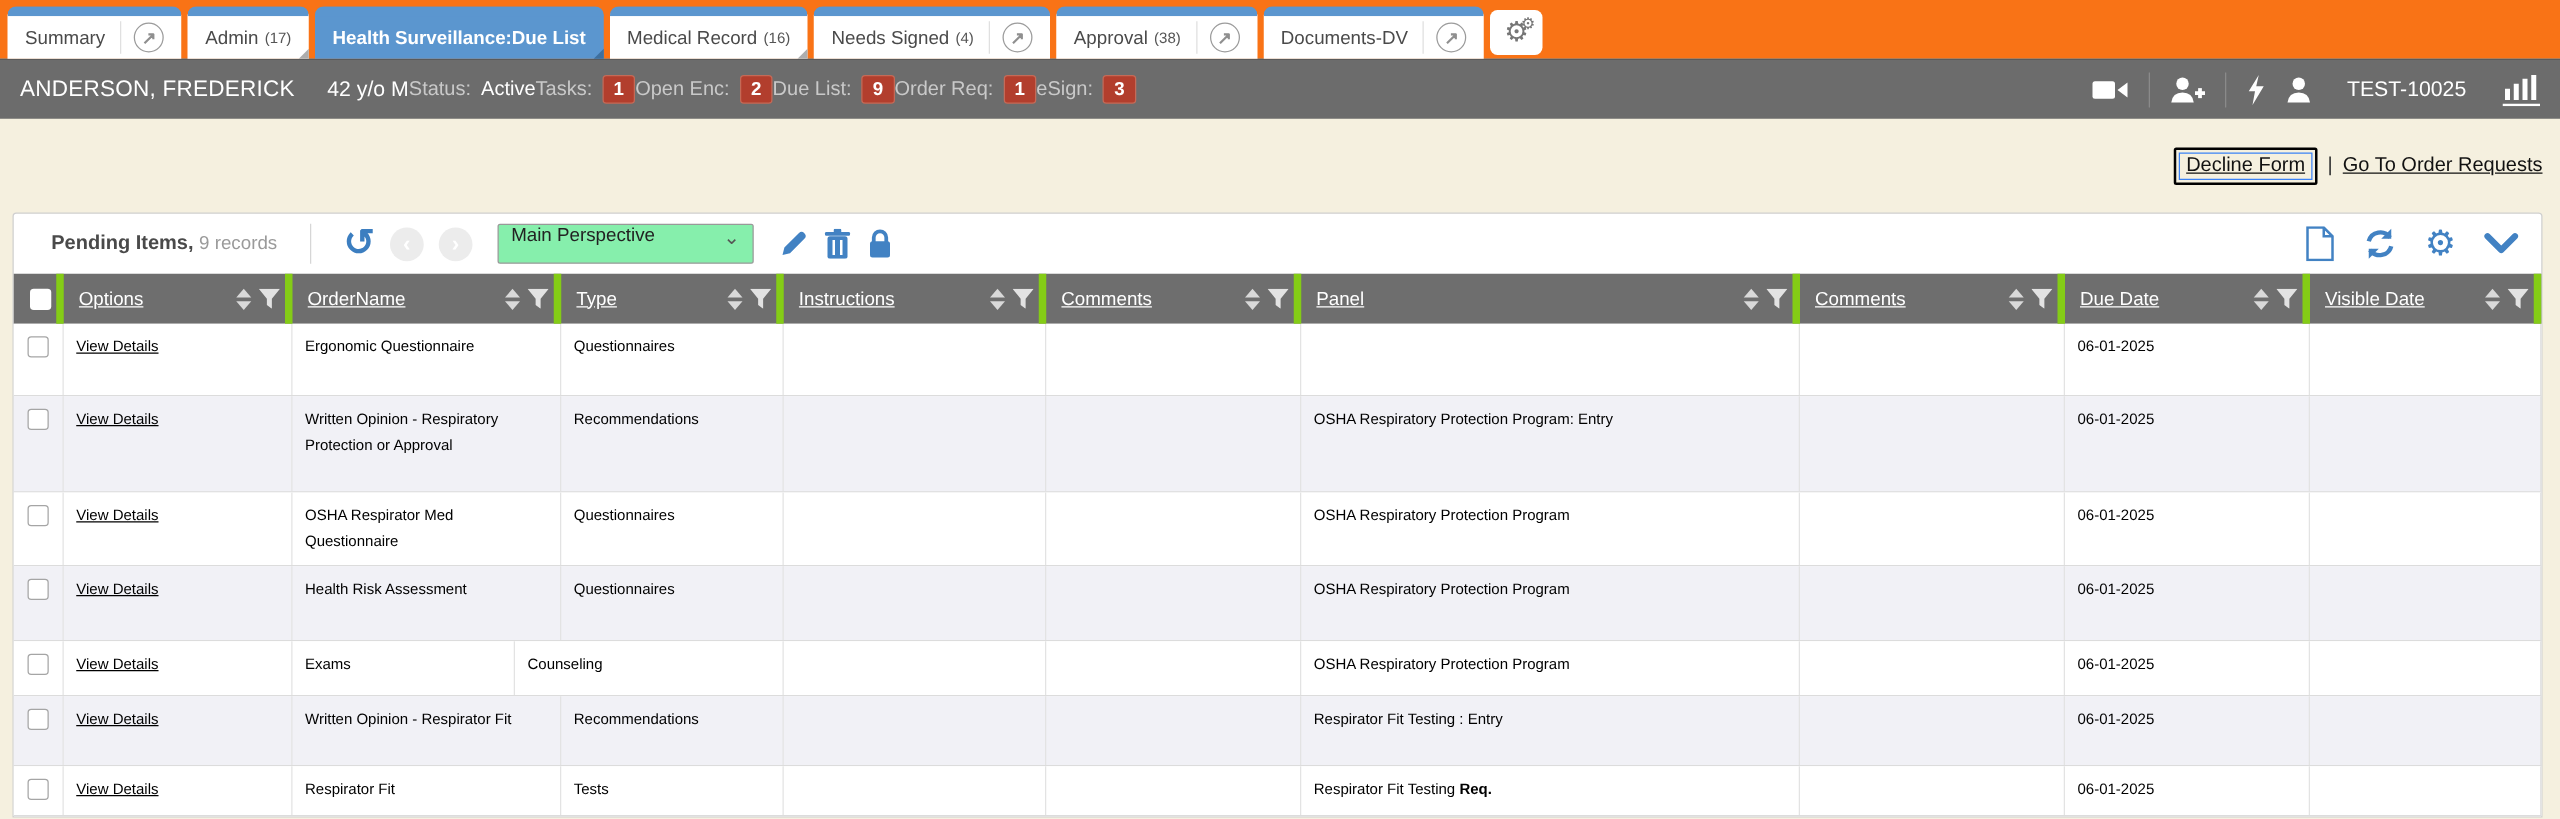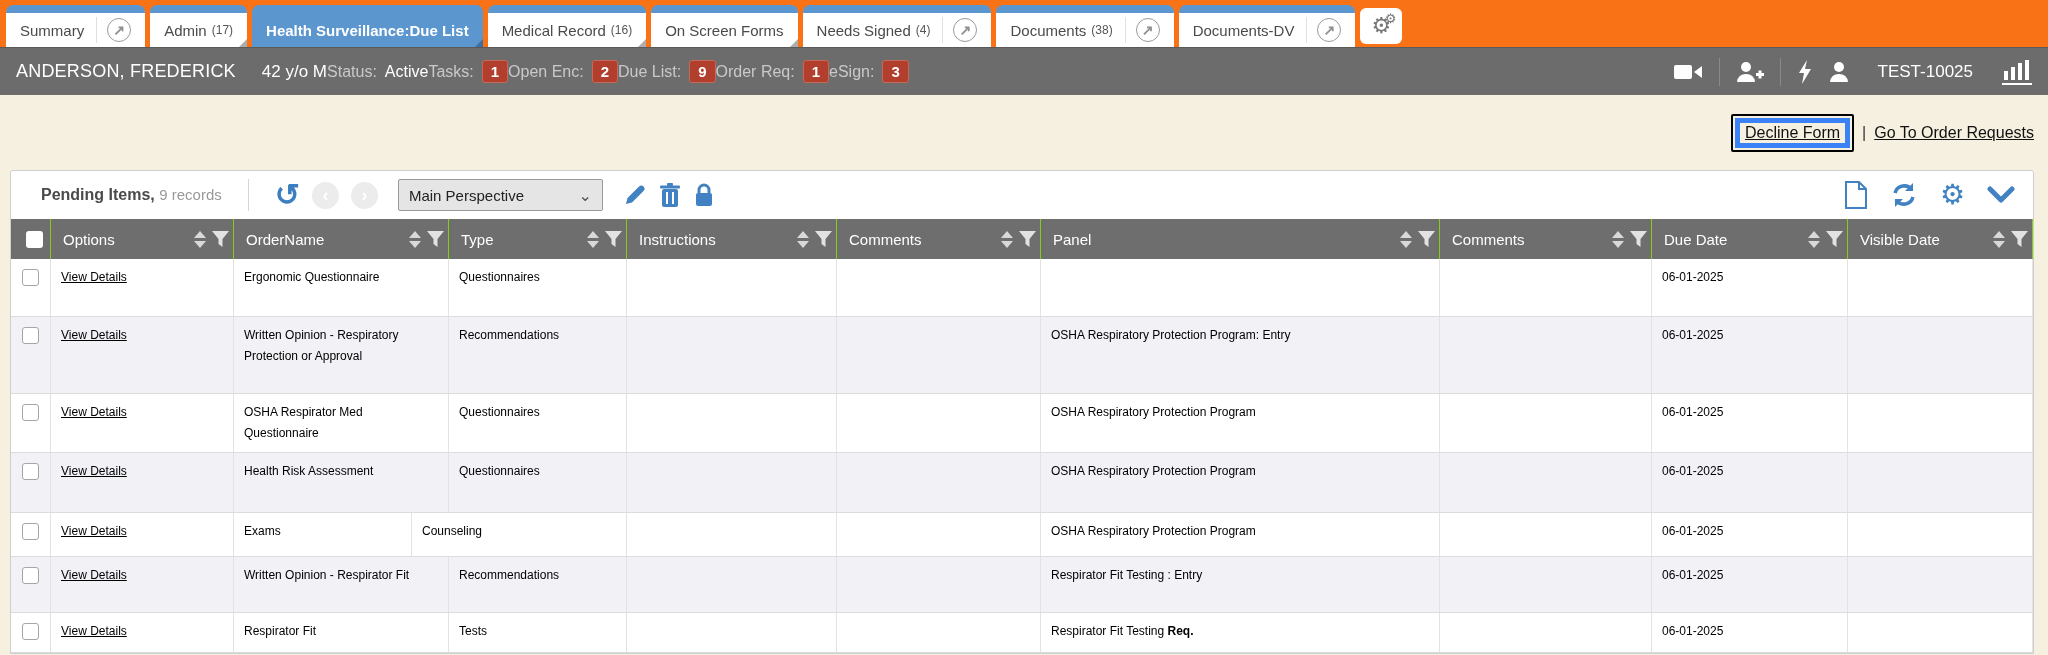--- a/index.html
+++ b/index.html
@@ -37,49 +37,49 @@
            font-size:15px; border-radius:3px; padding:2px 8px; cursor:pointer; }
   .pbar-right { margin-left:auto; display:flex; align-items:center; gap:16px; }
   .pbar-right .vdiv { width:1px; height:28px; background:#8a8a8a; }
   .pbar-right svg { display:block; cursor:pointer; }
   .pbar .uid { font-size:17px; margin:0 13px; }
 
   
   .linkrow { height:75px; display:flex; align-items:center; justify-content:flex-end;
              padding-right:14px; font-size:16px; color:#111; gap:8px; }
   .decline-box { border:2px solid #000; padding:2px; display:inline-block; border-radius:2px; }
-  .decline-box a { border:5px solid #3b82f6; padding:1px 5px; display:inline-block; }
+  .decline-box a { border:1px solid #3b82f6; padding:1px 5px; display:inline-block; }
   .linkrow a { color:#111; text-decoration:underline; cursor:pointer; }
   .linkrow .sep { color:#333; }
 
   
   .panel { position:absolute; left:10px; right:14px; top:170px; background:#fff;
            border:1px solid #cfcfcf; border-radius:3px 3px 0 0; }
 
   
   .ptoolbar { height:48px; display:flex; align-items:center; padding:0 18px; gap:12px; }
   .pt-title { font-size:16px; font-weight:bold; color:#4a4a4a; margin-left:12px; white-space:nowrap; }
   .pt-records { font-size:15px; color:#9a9a9a; font-weight:normal; }
   .pt-div { width:1px; height:32px; background:#d6d6d6; margin:0 14px; }
   .undo-icon { color:#3c7ec0; font-size:30px; font-weight:bold; line-height:1; cursor:pointer; }
   .circ-btn { width:27px; height:27px; border-radius:50%; background:#ececec; color:#fff;
               font-size:18px; font-weight:bold; display:flex; align-items:center;
               justify-content:center; cursor:pointer; }
   .pt-select { width:205px; height:32px; border:1px solid #999; border-radius:2px;
-               background:#e5e5e5; display:flex; align-items:center; padding:0 10px;
+               background:#86efac; display:flex; align-items:flex-start; padding:0 10px;
                font-size:15px; color:#222; margin:0 8px; cursor:pointer; }
   .pt-select .sel-chev { margin-left:auto; color:#555; font-size:16px; }
   .tool-icon { cursor:pointer; display:flex; align-items:center; }
   .ptoolbar-right { margin-left:auto; display:flex; align-items:center; gap:22px; }
   .gear-glyph { color:#4282c3; font-size:28px; line-height:1; cursor:pointer; }
 
   
   .thead { height:40px; background:#6e6e6e; display:flex; color:#fff; font-size:15px; }
-  .th { display:flex; align-items:center; padding:0 4px 0 12px; border-right:1px solid #84cc16;
-        position:relative; cursor:pointer; }
+  .th { display:flex; align-items:center; padding:0 4px 0 12px; border-right:6px solid #84cc16;
+        position:relative; cursor:pointer;text-decoration:underline; }
   .th .hlabel { flex:1; white-space:nowrap; overflow:hidden; }
   .sorter { display:flex; flex-direction:column; gap:3px; margin:0 6px; cursor:pointer; }
   .sorter .up { width:0; height:0; border-left:6px solid transparent; border-right:6px solid transparent;
                 border-bottom:7px solid #d9d9d9; }
   .sorter .dn { width:0; height:0; border-left:6px solid transparent; border-right:6px solid transparent;
                 border-top:7px solid #d9d9d9; }
   .funnel { cursor:pointer; display:flex; }
   .hcb { width:17px; height:17px; background:#fff; border-radius:3px; margin:auto; cursor:pointer; }
 
   .col-cb      { width:40px;  display:flex; align-items:flex-start; justify-content:center; }
@@ -121,31 +121,27 @@
   <div class="tab active">
     <span>Health Surveillance:Due List</span>
     <span class="fold"></span>
   </div>
   <div class="tab">
     <span>Medical Record</span>
     <span class="count">(16)</span>
     <span class="fold"></span>
   </div>
   <div class="tab">
-    <span>On Screen Forms</span>
-    <span class="fold"></span>
-  </div>
-  <div class="tab">
     <span>Needs Signed</span>
     <span class="count">(4)</span>
     <span class="ext-sep"></span>
     <span class="ext-icon">↗</span>
   </div>
   <div class="tab">
-    <span>Documents</span>
+    <span>Approval</span>
     <span class="count">(38)</span>
     <span class="ext-sep"></span>
     <span class="ext-icon">↗</span>
   </div>
   <div class="tab">
     <span>Documents-DV</span>
     <span class="ext-sep"></span>
     <span class="ext-icon">↗</span>
   </div>
   <div class="gear-tab">

